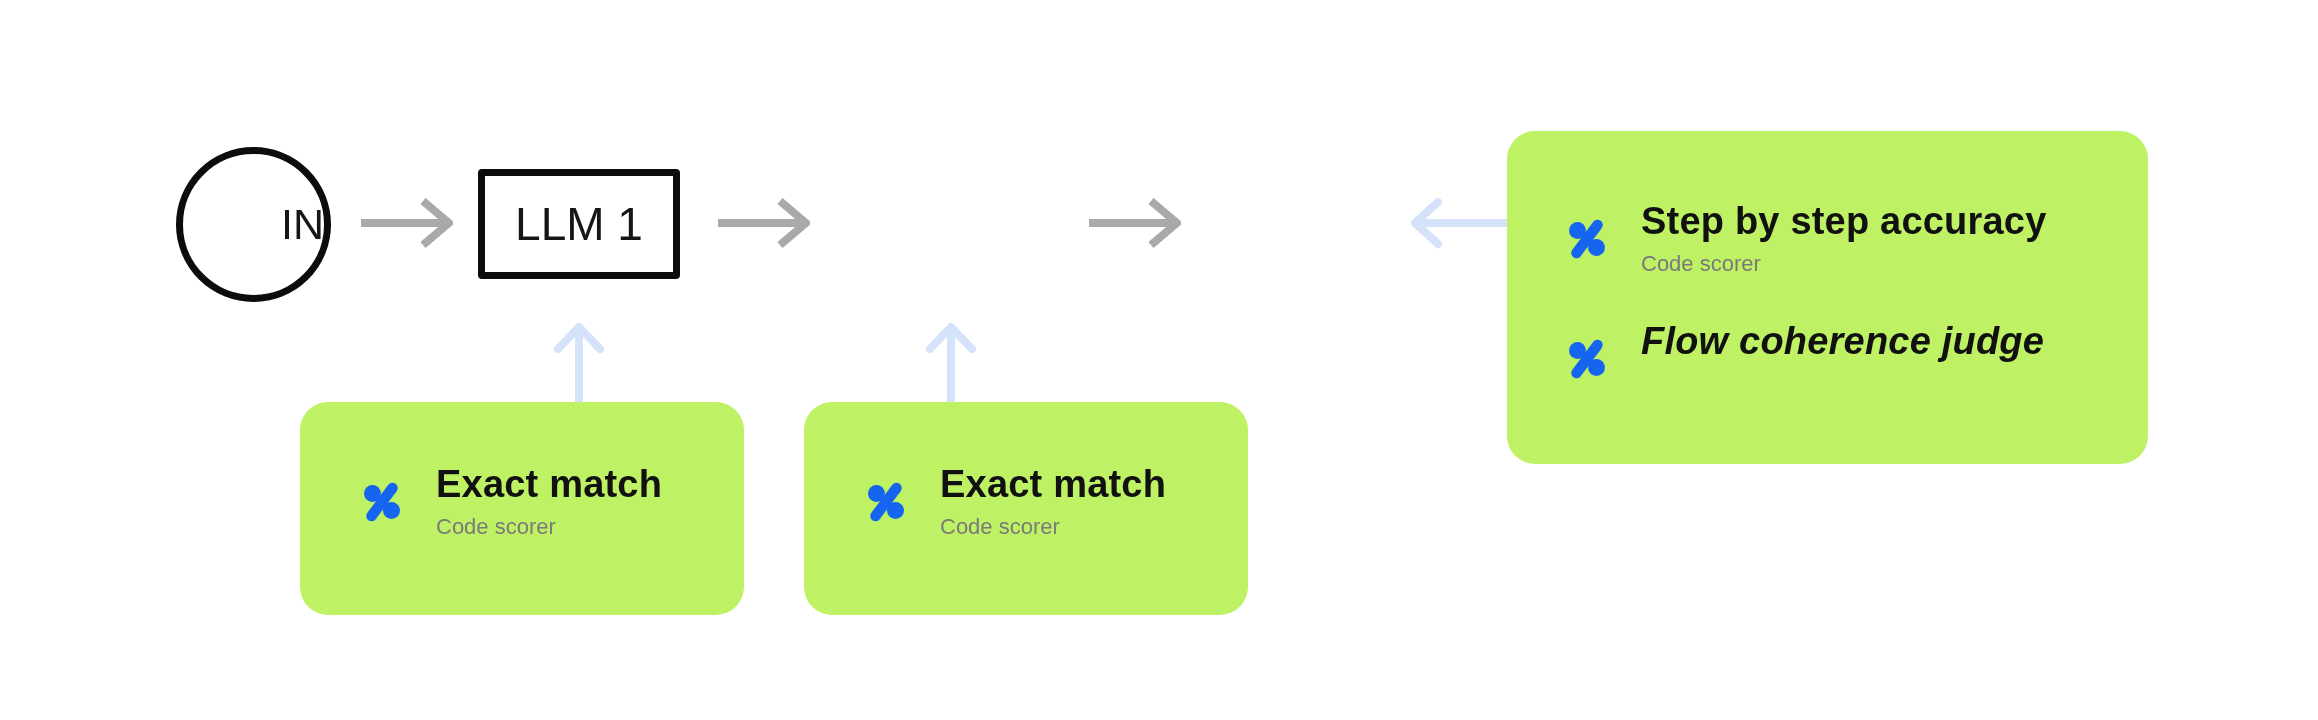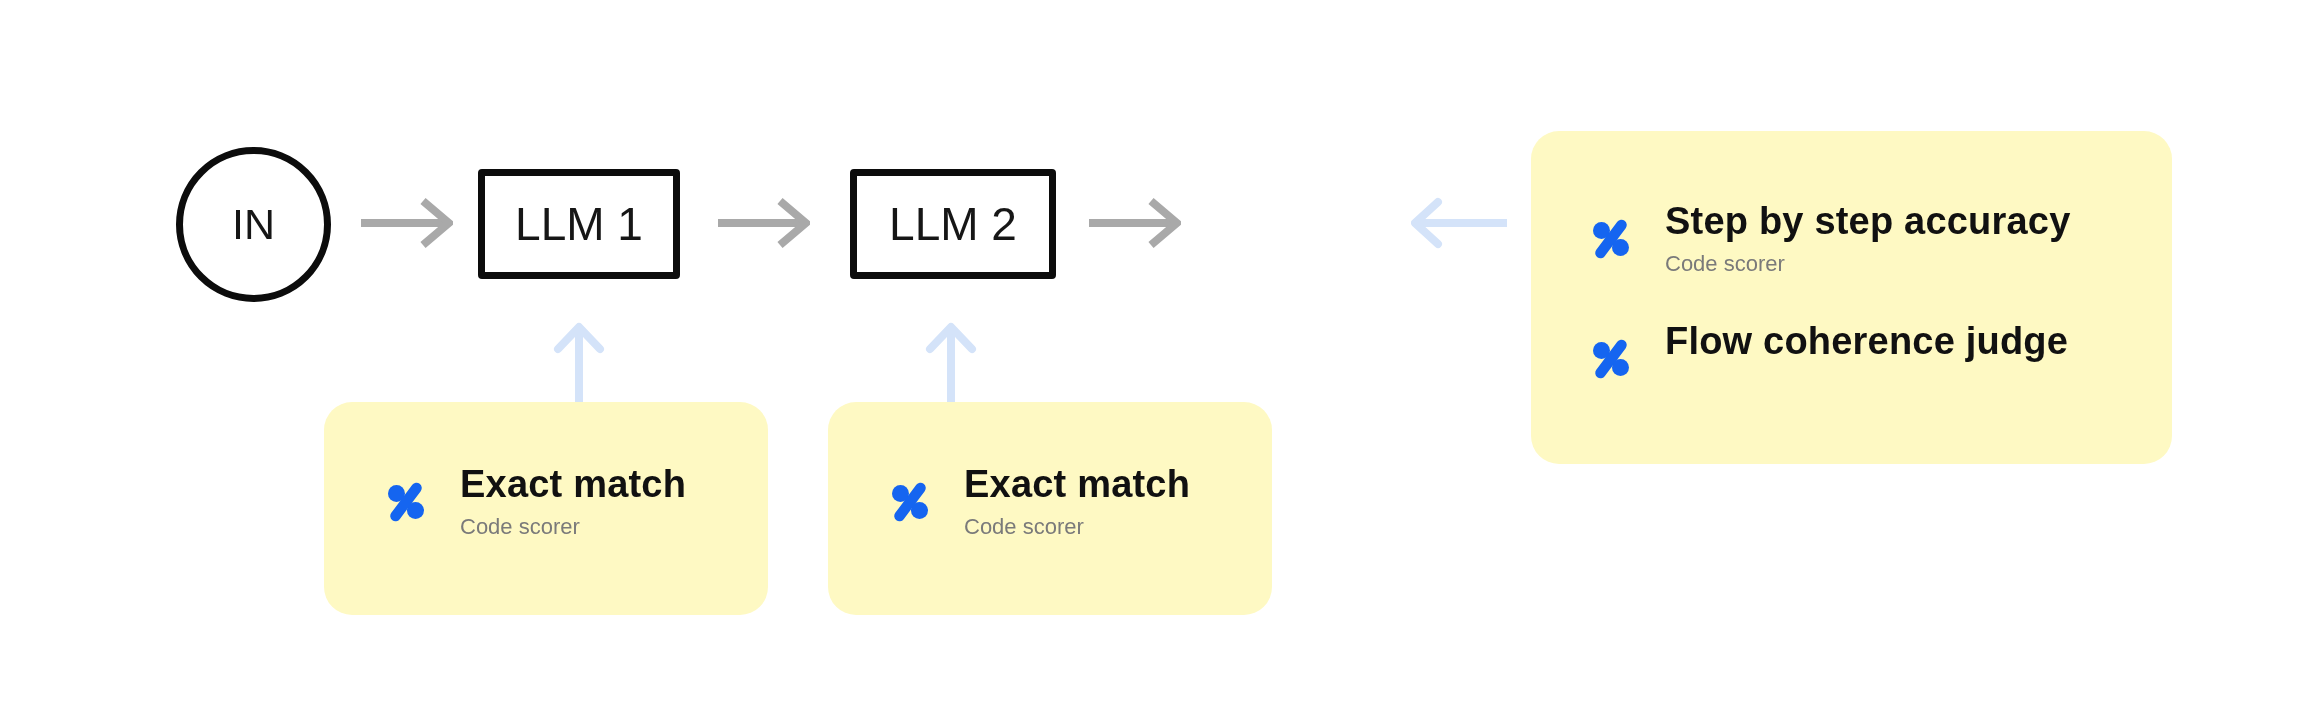--- a/index.html
+++ b/index.html
@@ -21,20 +21,21 @@
     display: flex;
     align-items: center;
     justify-content: center;
     color: #161616;
   }
   .node-circle {
     width: 155px;
     height: 155px;
     border-radius: 50%;
     font-size: 43px;
+    justify-content: flex-end;
   }
   .node-rect {
     height: 110px;
     border-radius: 4px;
     font-size: 46px;
   }
   #node-in   { left: 176px; top: 147px; }
   #node-llm1 { left: 478px; top: 169px; width: 202px; }
   #node-llm2 { left: 850px; top: 169px; width: 206px; }
   #node-out  { left: 1217px; top: 147px; }
@@ -45,30 +46,29 @@
   #arrow-llm1-llm2 { left: 716px;  top: 197px; }
   #arrow-llm2-out  { left: 1087px; top: 197px; }
   #arrow-card1-llm1 { left: 553px; top: 322px; }
   #arrow-card2-llm2 { left: 925px; top: 322px; }
   #arrow-card3-out  { left: 1411px; top: 197px; }
 
   
   .card {
     position: absolute;
     box-sizing: border-box;
-    background: #fef9c3;
+    background: #bef264;
     border-radius: 28px;
-    margin-left: 24px;
   }
   #card-llm1 { left: 300px;  top: 402px; width: 444px; height: 213px; padding: 58px 0 0 60px; }
   #card-llm2 { left: 804px;  top: 402px; width: 444px; height: 213px; padding: 58px 0 0 60px; }
   #card-out  { left: 1507px; top: 131px; width: 641px; height: 333px; padding: 66px 0 0 58px; }
 
   .scorer-row { display: flex; align-items: flex-start; }
-  .scorer-row + .scorer-row { margin-top: 34px; }
+  .scorer-row + .scorer-row { margin-top: 34px; font-style: italic; }
   .scorer-icon { flex: 0 0 auto; width: 44px; height: 44px; margin-top: 20px; }
   .scorer-text { margin-left: 32px; }
   .scorer-title {
     font-size: 38px;
     font-weight: 600;
     line-height: 48px;
     color: #111111;
     letter-spacing: 0.2px;
     white-space: nowrap;
   }
@@ -109,23 +109,20 @@
   <svg id="arrow-card3-out" class="arrow" width="96" height="52" viewBox="0 0 96 52">
     <line x1="6" y1="26" x2="96" y2="26" stroke="#d4e3f9" stroke-width="8" stroke-linecap="round"></line>
     <polyline points="27,5 4,26 27,47" fill="none" stroke="#d4e3f9" stroke-width="8" stroke-linecap="round" stroke-linejoin="round"></polyline>
   </svg>
 
   <div id="node-in" class="node node-circle">
     <span>IN</span>
   </div>
   <div id="node-llm1" class="node node-rect">
     <span>LLM 1</span>
-  </div>
-  <div id="node-llm2" class="node node-rect">
-    <span>LLM 2</span>
   </div>
 
   <div id="card-llm1" class="card">
     <div class="scorer-row">
       <svg class="scorer-icon" viewBox="0 0 44 44">
         <circle cx="12.5" cy="13.5" r="8.5" fill="#1565f0"></circle>
         <circle cx="31.5" cy="30.5" r="8.5" fill="#1565f0"></circle>
         <line x1="32.5" y1="8" x2="11.5" y2="36" stroke="#1565f0" stroke-width="10.5" stroke-linecap="round"></line>
       </svg>
       <div class="scorer-text">

